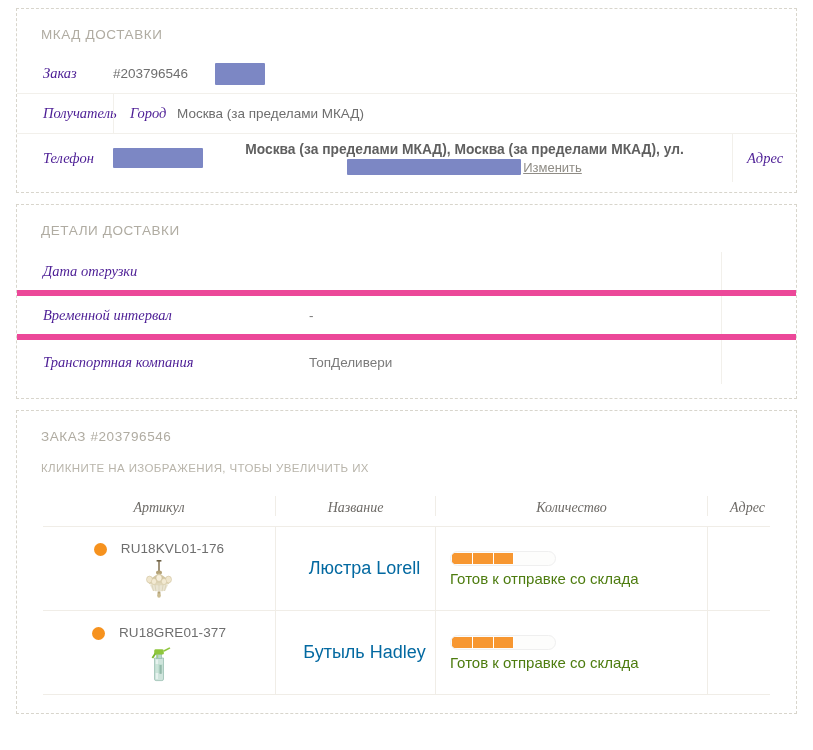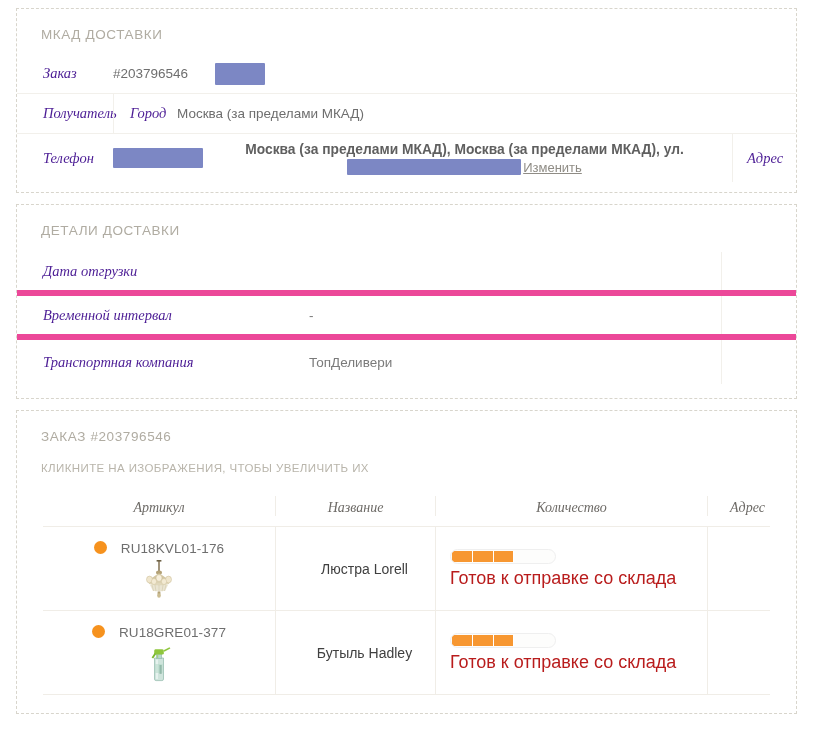--- a/index.html
+++ b/index.html
@@ -138,62 +138,62 @@
   }
   .td { display: flex; align-items: center; }
   .td.left-sep { border-left: 1px solid #f0ede7; }
 
   .sku-cell {
     flex-direction: column;
     justify-content: center;
     align-items: center;
     padding: 12px 0 8px 0;
   }
-  .sku-line { display: flex; align-items: flex-start; gap: 14px; }
+  .sku-line { display: flex; align-items: flex-end; gap: 14px; }
   .dot {
     width: 13px; height: 13px;
     border-radius: 50%;
     background: #f6921e;
     flex: none;
   }
   .sku-text {
     font-size: 13.5px;
     color: #6e6e6e;
     letter-spacing: 0.1px;
   }
   .thumb {
     width: 42px; height: 42px;
     margin-top: 2px;
     cursor: pointer;
     display: block;
   }
   .name-cell { justify-content: center; }
-  .name-text { font-size: 14px; color: #404040; margin-left: 18px; }
+  .name-text { font-size: 18px; color: #0369a1; margin-left: 18px; }
 
   .qty-cell { flex-direction: column; align-items: flex-start; justify-content: center; padding-left: 14px; }
   .bar-track {
     width: 106px; height: 15px;
     background: #fdfdfc;
     border: 1px solid #efefef;
     border-radius: 8px;
     display: flex;
     overflow: hidden;
     padding: 1px;
   }
   .seg {
     height: 100%;
     background: #f79731;
     border-right: 1px solid #ffffff;
   }
   .seg:last-child { border-right: none; }
   .seg.empty { background: transparent; border-right: none; }
   .bar-label {
     margin-top: 4px;
-    font-size: 18px;
-    color: #b91c1c;
+    font-size: 15px;
+    color: #4d7c0f;
     white-space: nowrap;
   }
   .status-cell { flex: 1; }
 </style>
 </head>
 <body>
 
 <div class="page">
 
   <div class="panel">

